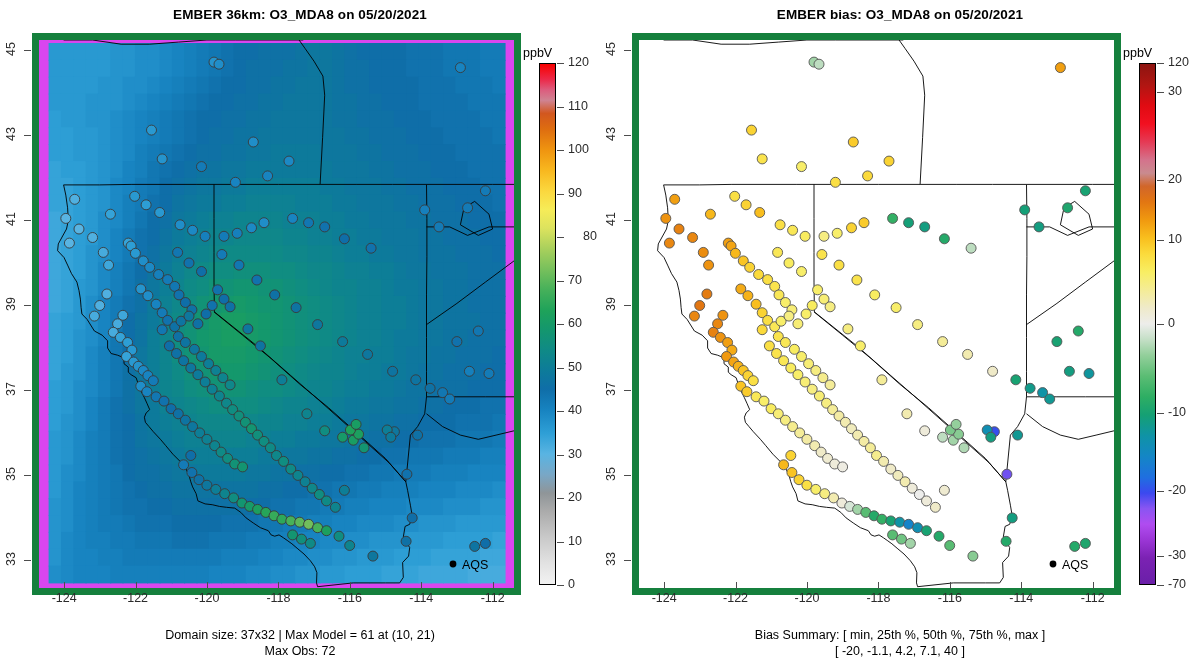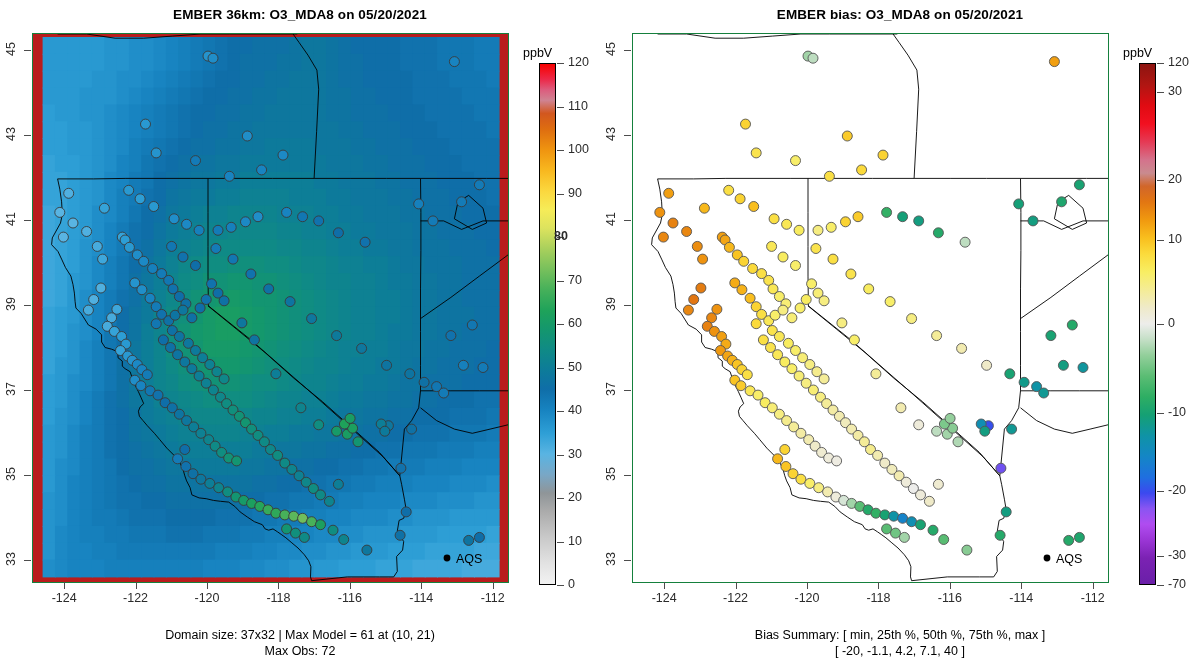--- a/index.html
+++ b/index.html
@@ -5,21 +5,21 @@
   html,body{margin:0;padding:0;background:#ffffff;}
   body{width:1200px;height:672px;font-family:"Liberation Sans",sans-serif;color:#000;overflow:hidden;}
   .stage{position:relative;width:1200px;height:568px;}
   .panel{position:absolute;top:0;height:672px;width:600px;}
   .panel.left{left:0;}
   .panel.right{left:600px;}
   .ptitle{
     position:absolute;top:7px;left:0;width:600px;text-align:center;
     font-size:13.5px;font-weight:bold;letter-spacing:.1px;
   }
-  .plotbox{position:absolute;border:1px solid #15803d;box-sizing:content-box;background:#b91c1c;overflow:hidden;}
+  .plotbox{position:absolute;border:7px solid #15803d;box-sizing:content-box;background:#d946ef;overflow:hidden;}
   .plotbox svg{display:block;position:absolute;top:0;left:0;}
   .axis-lbl{position:absolute;font-size:12.5px;color:#2b2b2b;white-space:nowrap;}
   .ylab{transform-origin:50% 50%;transform:rotate(-90deg);}
   .tick{position:absolute;background:#4d4d4d;}
   .cb-wrap{position:absolute;}
   .cb-bar{position:absolute;width:17px;border:1px solid #000;box-sizing:border-box;}
   .cb-unit{position:absolute;font-size:12.5px;color:#000;white-space:nowrap;}
   .cb-lbl{position:absolute;font-size:12.5px;color:#2b2b2b;white-space:nowrap;}
   .cb-tick{position:absolute;height:1px;width:7px;background:#4d4d4d;}
   .caption{position:absolute;left:0;width:600px;text-align:center;font-size:12.5px;color:#000;line-height:15px;}
@@ -1486,21 +1486,21 @@
         <div class="cb-lbl" style="left: 43px; top: 413.5px;">30</div>
         <div class="cb-tick" style="left: 32px; top: 378px;"></div>
         <div class="cb-lbl" style="left: 43px; top: 370px;">40</div>
         <div class="cb-tick" style="left: 32px; top: 334.5px;"></div>
         <div class="cb-lbl" style="left: 43px; top: 326.5px;">50</div>
         <div class="cb-tick" style="left: 32px; top: 291px;"></div>
         <div class="cb-lbl" style="left: 43px; top: 283px;">60</div>
         <div class="cb-tick" style="left: 32px; top: 247.5px;"></div>
         <div class="cb-lbl" style="left: 43px; top: 239.5px;">70</div>
         <div class="cb-tick" style="left: 32px; top: 204px;"></div>
-        <div class="cb-lbl" style="left: 29px; top: 196px; font-weight: bold;">80</div>
+        <div class="cb-lbl" style="left: 58px; top: 196px;">80</div>
         <div class="cb-tick" style="left: 32px; top: 160.5px;"></div>
         <div class="cb-lbl" style="left: 43px; top: 152.5px;">90</div>
         <div class="cb-tick" style="left: 32px; top: 117px;"></div>
         <div class="cb-lbl" style="left: 43px; top: 109px;">100</div>
         <div class="cb-tick" style="left: 32px; top: 73.5px;"></div>
         <div class="cb-lbl" style="left: 43px; top: 65.5px;">110</div>
         <div class="cb-tick" style="left: 32px; top: 30px;"></div>
         <div class="cb-lbl" style="left: 43px; top: 22px;">120</div>
       </div>
 

